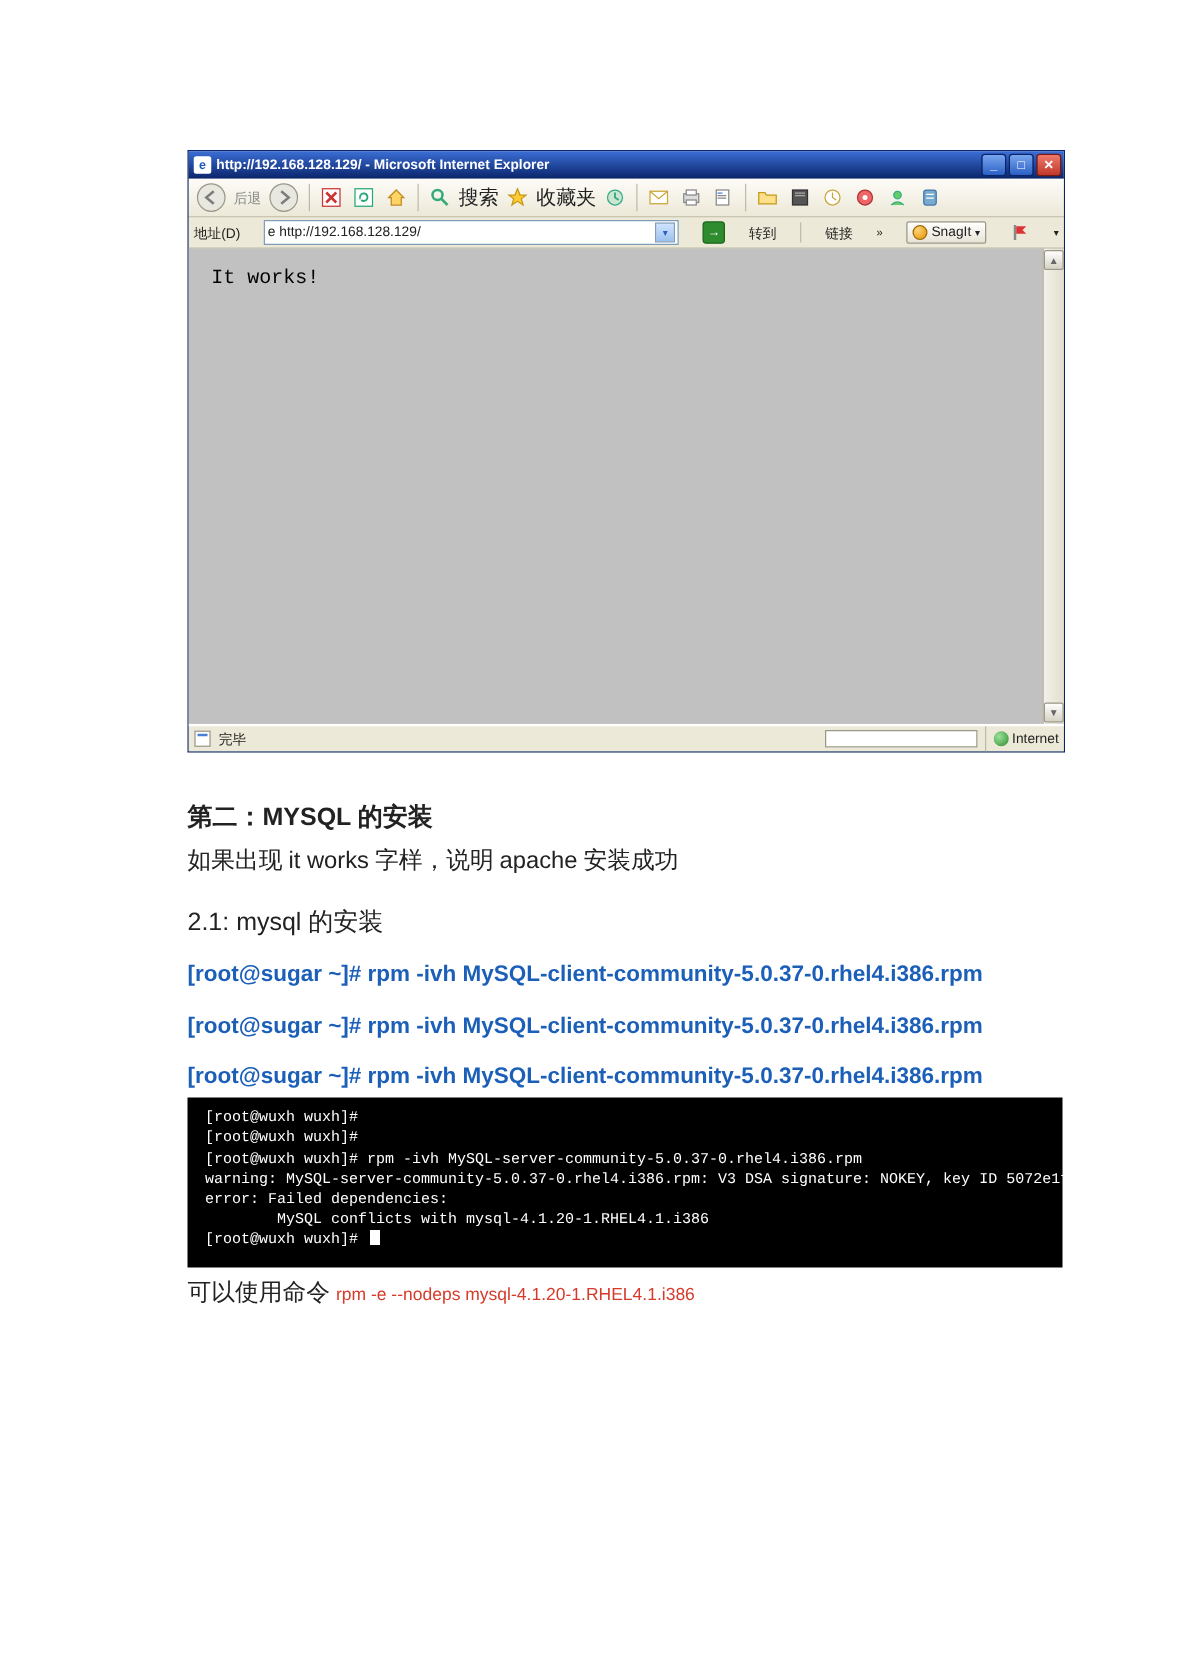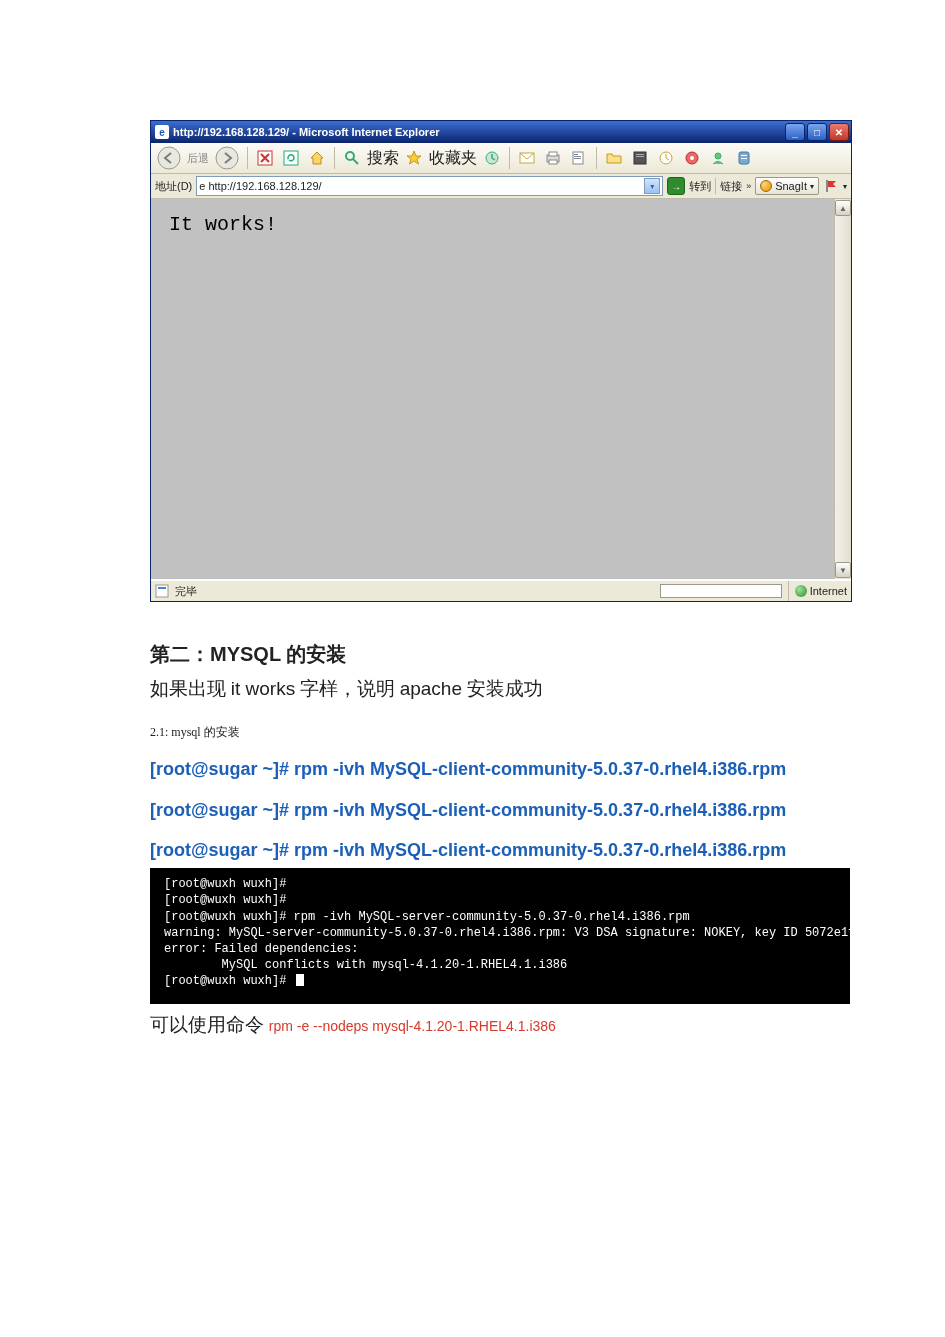--- a/index.html
+++ b/index.html
@@ -89,21 +89,21 @@
   .tbbtn.big { width: 28px; height: 28px; }
   .tbbtn svg { display:block; }
   .divider { width:1px; height:22px; background:#c0bba8; margin:0 2px; }
   .ie-addrbar {
     height: 24px;
     background: #ece9d8;
     border-bottom: 1px solid #c0bba8;
     display: flex;
     align-items: center;
     padding: 0 4px;
-    gap: 4px;
+    gap: 19px;
     font-size: 11px;
   }
   .ie-addrbar .addr-input {
     flex: 1;
     height: 18px;
     background: #fff;
     border: 1px solid #7f9db9;
     display: flex;
     align-items: center;
     padding: 0 2px;
@@ -146,21 +146,21 @@
     position: relative;
     display: flex;
   }
   .ie-page {
     flex:1;
     background: #c1c1c1;
     padding: 14px 18px;
   }
   .ie-page .itworks {
     font-family: "Courier New", monospace;
-    font-size: 20px;
+    font-size: 16px;
     color: #000;
   }
   .ie-scroll {
     width: 16px;
     background: linear-gradient(to right,#f2f0e9,#e3dfce);
     border-left:1px solid #c0bba8;
     display:flex;flex-direction:column;align-items:center;
   }
   .ie-scroll .arrow {
     width:14px;height:14px;margin:1px 0;
@@ -194,21 +194,21 @@
     width:12px;height:12px;border-radius:50%;
     background: radial-gradient(circle at 35% 35%, #9be29b, #2e8b2e);
   }
   
   .body-text {
     font-size: 19px;
     line-height: 1.6;
   }
   .caption { margin-top: 4px; }
   .section-title { margin-top: 36px; font-weight: bold; font-size: 20px; }
-  .subtitle { margin-top: 20px; font-family: Liberation Serif, serif; font-size:12px; }
+  .subtitle { margin-top: 20px; font-family: Liberation Sans, sans-serif; font-size:20px; }
   .cmd {
     margin-top: 16px;
     color: #1b5fb8;
     font-family: Arial, "Helvetica Neue", sans-serif;
     font-weight: bold;
     font-size: 18px;
     line-height: 1.35;
   }
   .para { margin-top: 6px; }
   

